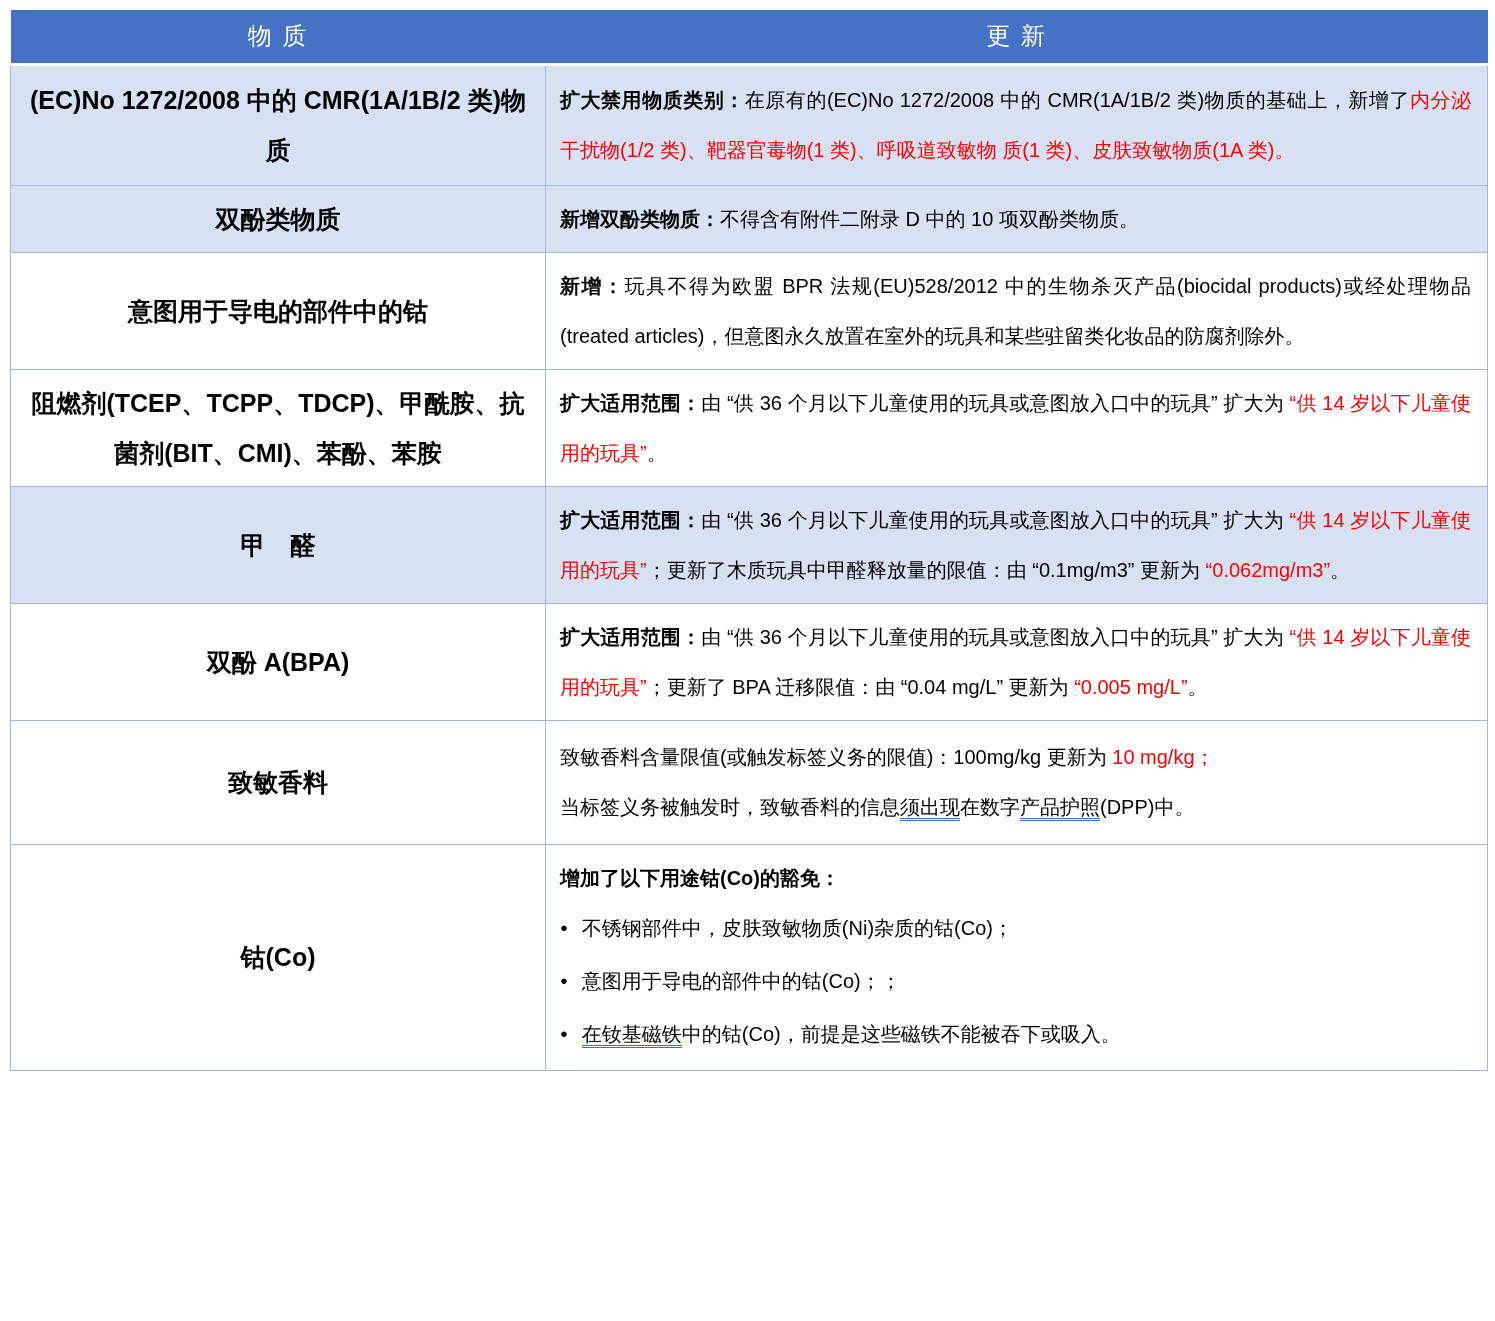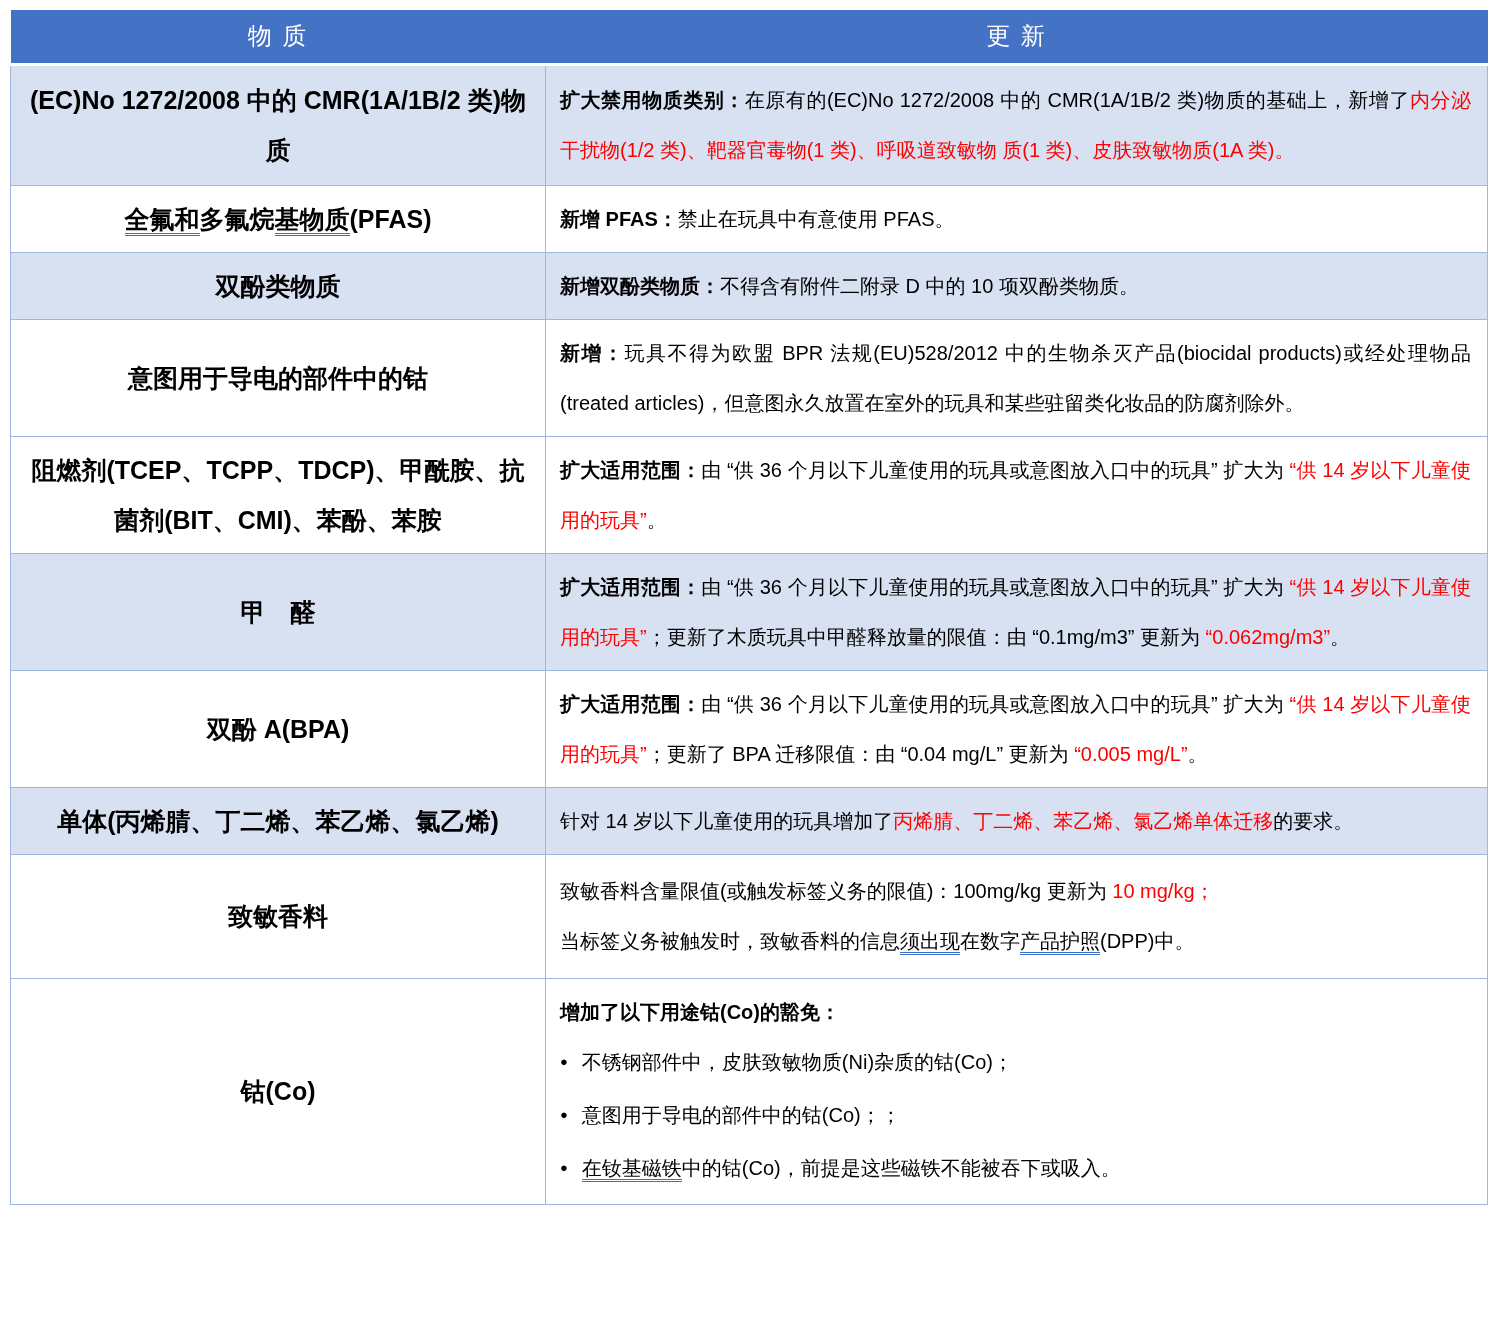--- a/index.html
+++ b/index.html
@@ -87,26 +87,20 @@
         <th>更 新</th>
       </tr>
     </thead>
     <tbody id="table-body">
         <tr class="band" style="height: 121px;">
           <td class="sub"><span class="run b">(EC)No 1272/2008 中的 CMR(1A/1B/2 类)物质</span></td>
           <td class="upd">
             <p class="para"><span class="run b">扩大禁用物质类别：</span><span class="run">在原有的(EC)No 1272/2008 中的 CMR(1A/1B/2 类)物质的基础上，新增了</span><span class="run r">内分泌干扰物(1/2 类)、靶器官毒物(1 类)、呼吸道致敏物 质(1 类)、皮肤致敏物质(1A 类)。</span></p>
           </td>
         </tr>
-        <tr class="" style="height: 64px;">
-          <td class="sub"><span class="run b u">全氟和</span><span class="run b">多氟烷</span><span class="run b u">基物质</span><span class="run b">(PFAS)</span></td>
-          <td class="upd">
-            <p class="para"><span class="run b">新增 PFAS：</span><span class="run">禁止在玩具中有意使用 PFAS。</span></p>
-          </td>
-        </tr>
         <tr class="band" style="height: 64px;">
           <td class="sub"><span class="run b">双酚类物质</span></td>
           <td class="upd">
             <p class="para"><span class="run b">新增双酚类物质：</span><span class="run">不得含有附件二附录 D 中的 10 项双酚类物质。</span></p>
           </td>
         </tr>
         <tr class="" style="height: 117px;">
           <td class="sub"><span class="run b">意图用于导电的部件中的钴</span></td>
           <td class="upd">
             <p class="para"><span class="run b">新增：</span><span class="run">玩具不得为欧盟 BPR 法规(EU)528/2012 中的生物杀灭产品(biocidal products)或经处理物品 (treated articles)，但意图永久放置在室外的玩具和某些驻留类化妆品的防腐剂除外。</span></p>
@@ -123,26 +117,20 @@
           <td class="upd">
             <p class="para"><span class="run b">扩大适用范围：</span><span class="run">由 “供 36 个月以下儿童使用的玩具或意图放入口中的玩具” 扩大为 </span><span class="run r">“供 14 岁以下儿童使用的玩具”</span><span class="run">；更新了木质玩具中甲醛释放量的限值：由 “0.1mg/m3” 更新为 </span><span class="run r">“0.062mg/m3”</span><span class="run">。</span></p>
           </td>
         </tr>
         <tr class="" style="height: 115px;">
           <td class="sub"><span class="run b">双酚 A(BPA)</span></td>
           <td class="upd">
             <p class="para"><span class="run b">扩大适用范围：</span><span class="run">由 “供 36 个月以下儿童使用的玩具或意图放入口中的玩具” 扩大为 </span><span class="run r">“供 14 岁以下儿童使用的玩具”</span><span class="run">；更新了 BPA 迁移限值：由 “0.04 mg/L” 更新为 </span><span class="run r">“0.005 mg/L”</span><span class="run">。</span></p>
           </td>
         </tr>
-        <tr class="band" style="height: 63px;">
-          <td class="sub"><span class="run b">单体(丙烯腈、丁二烯、苯乙烯、氯乙烯)</span></td>
-          <td class="upd">
-            <p class="para"><span class="run">针对 14 岁以下儿童使用的玩具增加了</span><span class="run r">丙烯腈、丁二烯、苯乙烯、氯乙烯单体迁移</span><span class="run">的要求。</span></p>
-          </td>
-        </tr>
         <tr class="" style="height: 124px;">
           <td class="sub"><span class="run b">致敏香料</span></td>
           <td class="upd">
             <p class="para"><span class="run">致敏香料含量限值(或触发标签义务的限值)：100mg/kg 更新为 </span><span class="run r">10 mg/kg；</span></p>
             <p class="para"><span class="run">当标签义务被触发时，致敏香料的信息</span><span class="run u">须出现</span><span class="run">在数字</span><span class="run u">产品护照</span><span class="run">(DPP)中。</span></p>
           </td>
         </tr>
         <tr class="" style="height: 218px;">
           <td class="sub"><span class="run b">钴(Co)</span></td>
           <td class="upd">

